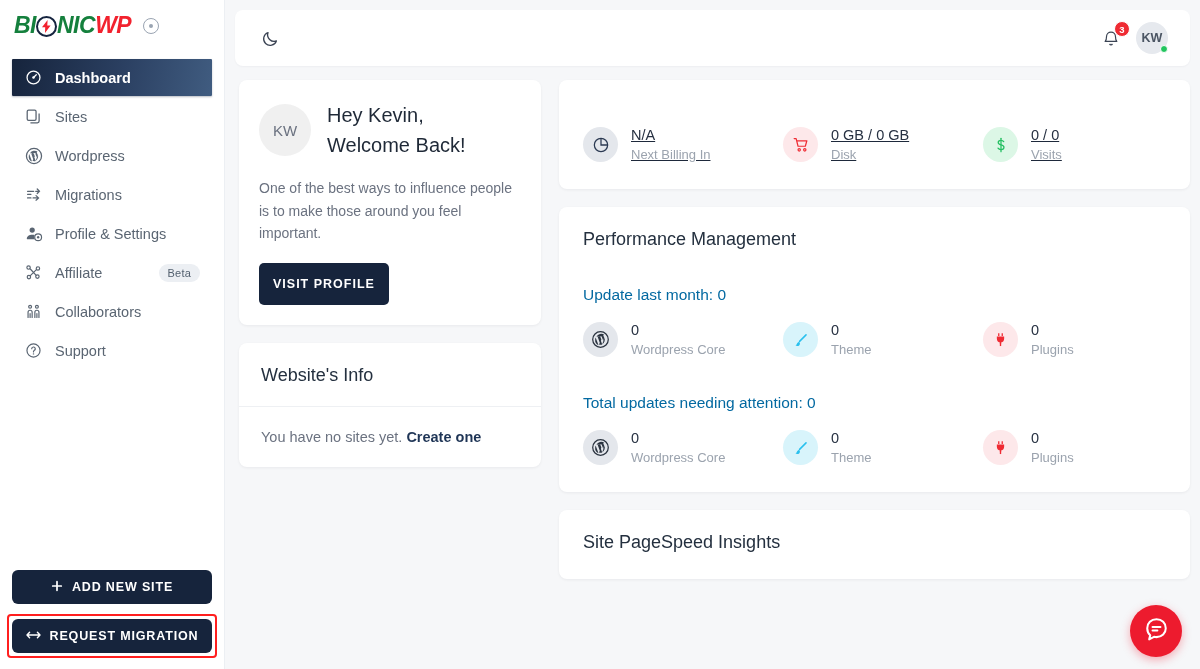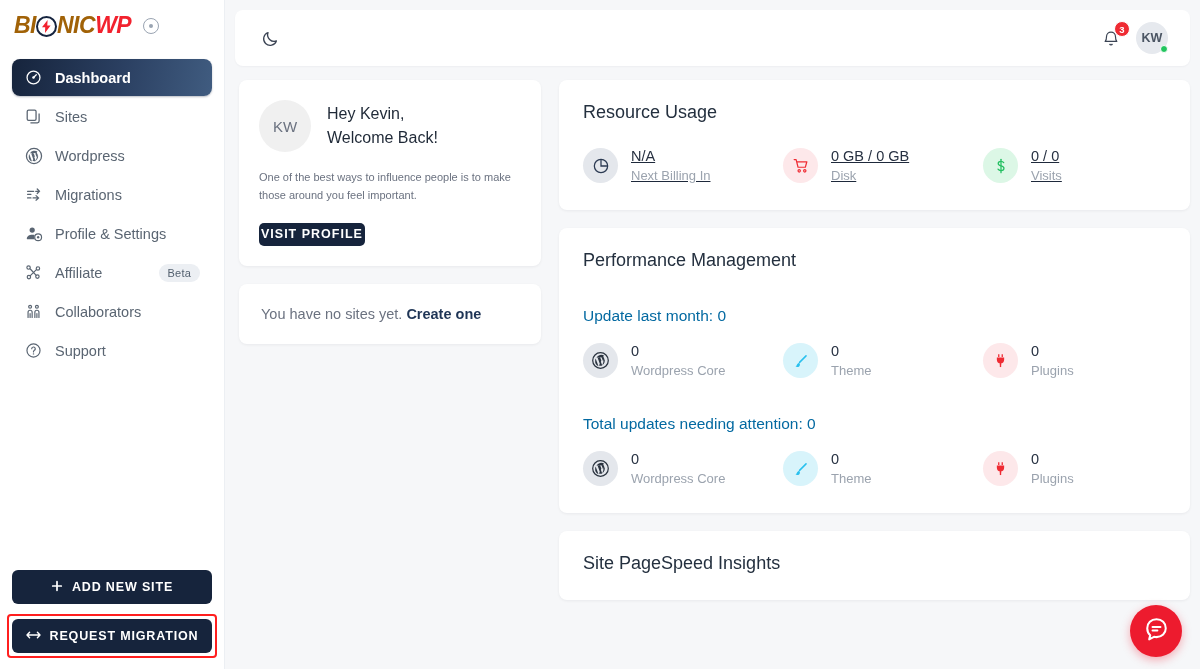--- a/index.html
+++ b/index.html
@@ -24,41 +24,41 @@
   .logo-row {
     display: flex; align-items: center;
     padding: 14px 0 14px 14px;
     gap: 8px;
   }
   .logo-text {
     font-size: 23px; font-weight: 700; font-style: italic;
     letter-spacing: -0.5px; line-height: 1;
     display: flex; align-items: center;
   }
-  .logo-dark { color: #a16207; font-style: italic; }
+  .logo-dark { color: #15803d; font-style: italic; }
   .logo-red { color: #f2222e; }
   .logo-bolt {
     display: inline-flex; align-items: center; justify-content: center;
     width: 21px; height: 21px; border-radius: 50%;
     border: 2.3px solid #16243f;
     margin: 0 0px; position: relative; top: 1px;
   }
   .collapse-icon {
     width: 16px; height: 16px; border-radius: 50%;
     border: 1.4px solid #9aa4b2;
     display: flex; align-items: center; justify-content: center;
     margin-left: 4px;
   }
   .collapse-icon i { width: 4px; height: 4px; border-radius: 50%; background: #9aa4b2; display: block; }
 
   .nav { padding: 8px 12px 0 12px; display: flex; flex-direction: column; gap: 2px; }
   .nav-item {
     display: flex; align-items: center; gap: 12px;
     height: 37px; padding: 0 12px;
-    border-radius: 8px;
+    border-radius: 1px;
     color: #5a6572; font-size: 14.5px;
     cursor: pointer;
     position: relative;
   }
   .nav-item.active {
     background: linear-gradient(100deg, #1b2b47 0%, #2c4163 55%, #3d5madeup 100%);
     background: linear-gradient(100deg, #17253d 0%, #2b4straight 1%, #2e4465 60%, #3f5a7e 100%);
     background: linear-gradient(100deg, #16243c 0%, #2b4062 55%, #405c80 100%);
     color: #ffffff; font-weight: 600;
     box-shadow: 0 1px 2px rgba(22,36,60,.3);
@@ -151,29 +151,29 @@
 
   
   .welcome { padding: 20px; }
   .welcome-head { display: flex; align-items: center; gap: 16px; }
   .avatar-lg {
     width: 52px; height: 52px; border-radius: 50%;
     background: #f0f0f0; color: #6b7280;
     display: flex; align-items: center; justify-content: center;
     font-size: 15px; flex: none;
   }
-  .welcome-greet { font-size: 16px; color: #1f2937; line-height: 1.5; font-weight: 400; }
+  .welcome-greet { font-size: 20px; color: #1f2937; line-height: 1.5; font-weight: 400; }
   .welcome-quote {
     margin-top: 17px;
-    color: #6b7280; font-size: 11px; line-height: 1.62;
+    color: #6b7280; font-size: 14px; line-height: 1.62;
   }
   .profile-btn {
     margin-top: 18px;
     display: inline-flex; align-items: center; justify-content: center;
-    height: 23px; padding: 0 2px;
+    height: 42px; padding: 0 14px;
     background: #16243c; color: #fff;
     border-radius: 5px; border: none;
     font-size: 12.5px; font-weight: 700; letter-spacing: 1px;
     cursor: pointer;
     font-family: "Liberation Sans", sans-serif;
   }
 
   .info-head { padding: 22px 22px 20px 22px; border-bottom: 1px solid #eef0f3; }
   .info-body { padding: 22px; font-size: 14.5px; color: #6b7280; }
   .info-body a { color: #1f3556; font-weight: 700; text-decoration: none; }
@@ -389,32 +389,34 @@
             <div>
               <div class="welcome-greet">Hey Kevin,</div>
               <div class="welcome-greet">Welcome Back!</div>
             </div>
           </div>
           <p class="welcome-quote">One of the best ways to influence people is to make those around you feel important.</p>
           <button class="profile-btn">VISIT PROFILE</button>
         </section>
 
         <section class="card">
+          <div class="info-head">
+            <span class="card-title">Website's Info</span>
+          </div>
           <div class="info-body">
             <span>You have no sites yet.</span>
             <a href="#">Create one</a>
           </div>
         </section>
 
       </div>
 
       <div class="col-right">
 
         <section class="card ru">
-          <div class="card-title">Resource Usage</div>
           <div class="stat-row">
 
             <div class="stat w1">
               <span class="circ" style="background:#e4e7ec">
                 <svg width="18" height="18" viewBox="0 0 20 20" fill="none" stroke="#2b3a52" stroke-width="1.4">
                   <circle cx="10" cy="10" r="7.4"></circle>
                     <path d="M10 2.6V10h7.4"></path>
                   </svg>
               </span>
               <div>

